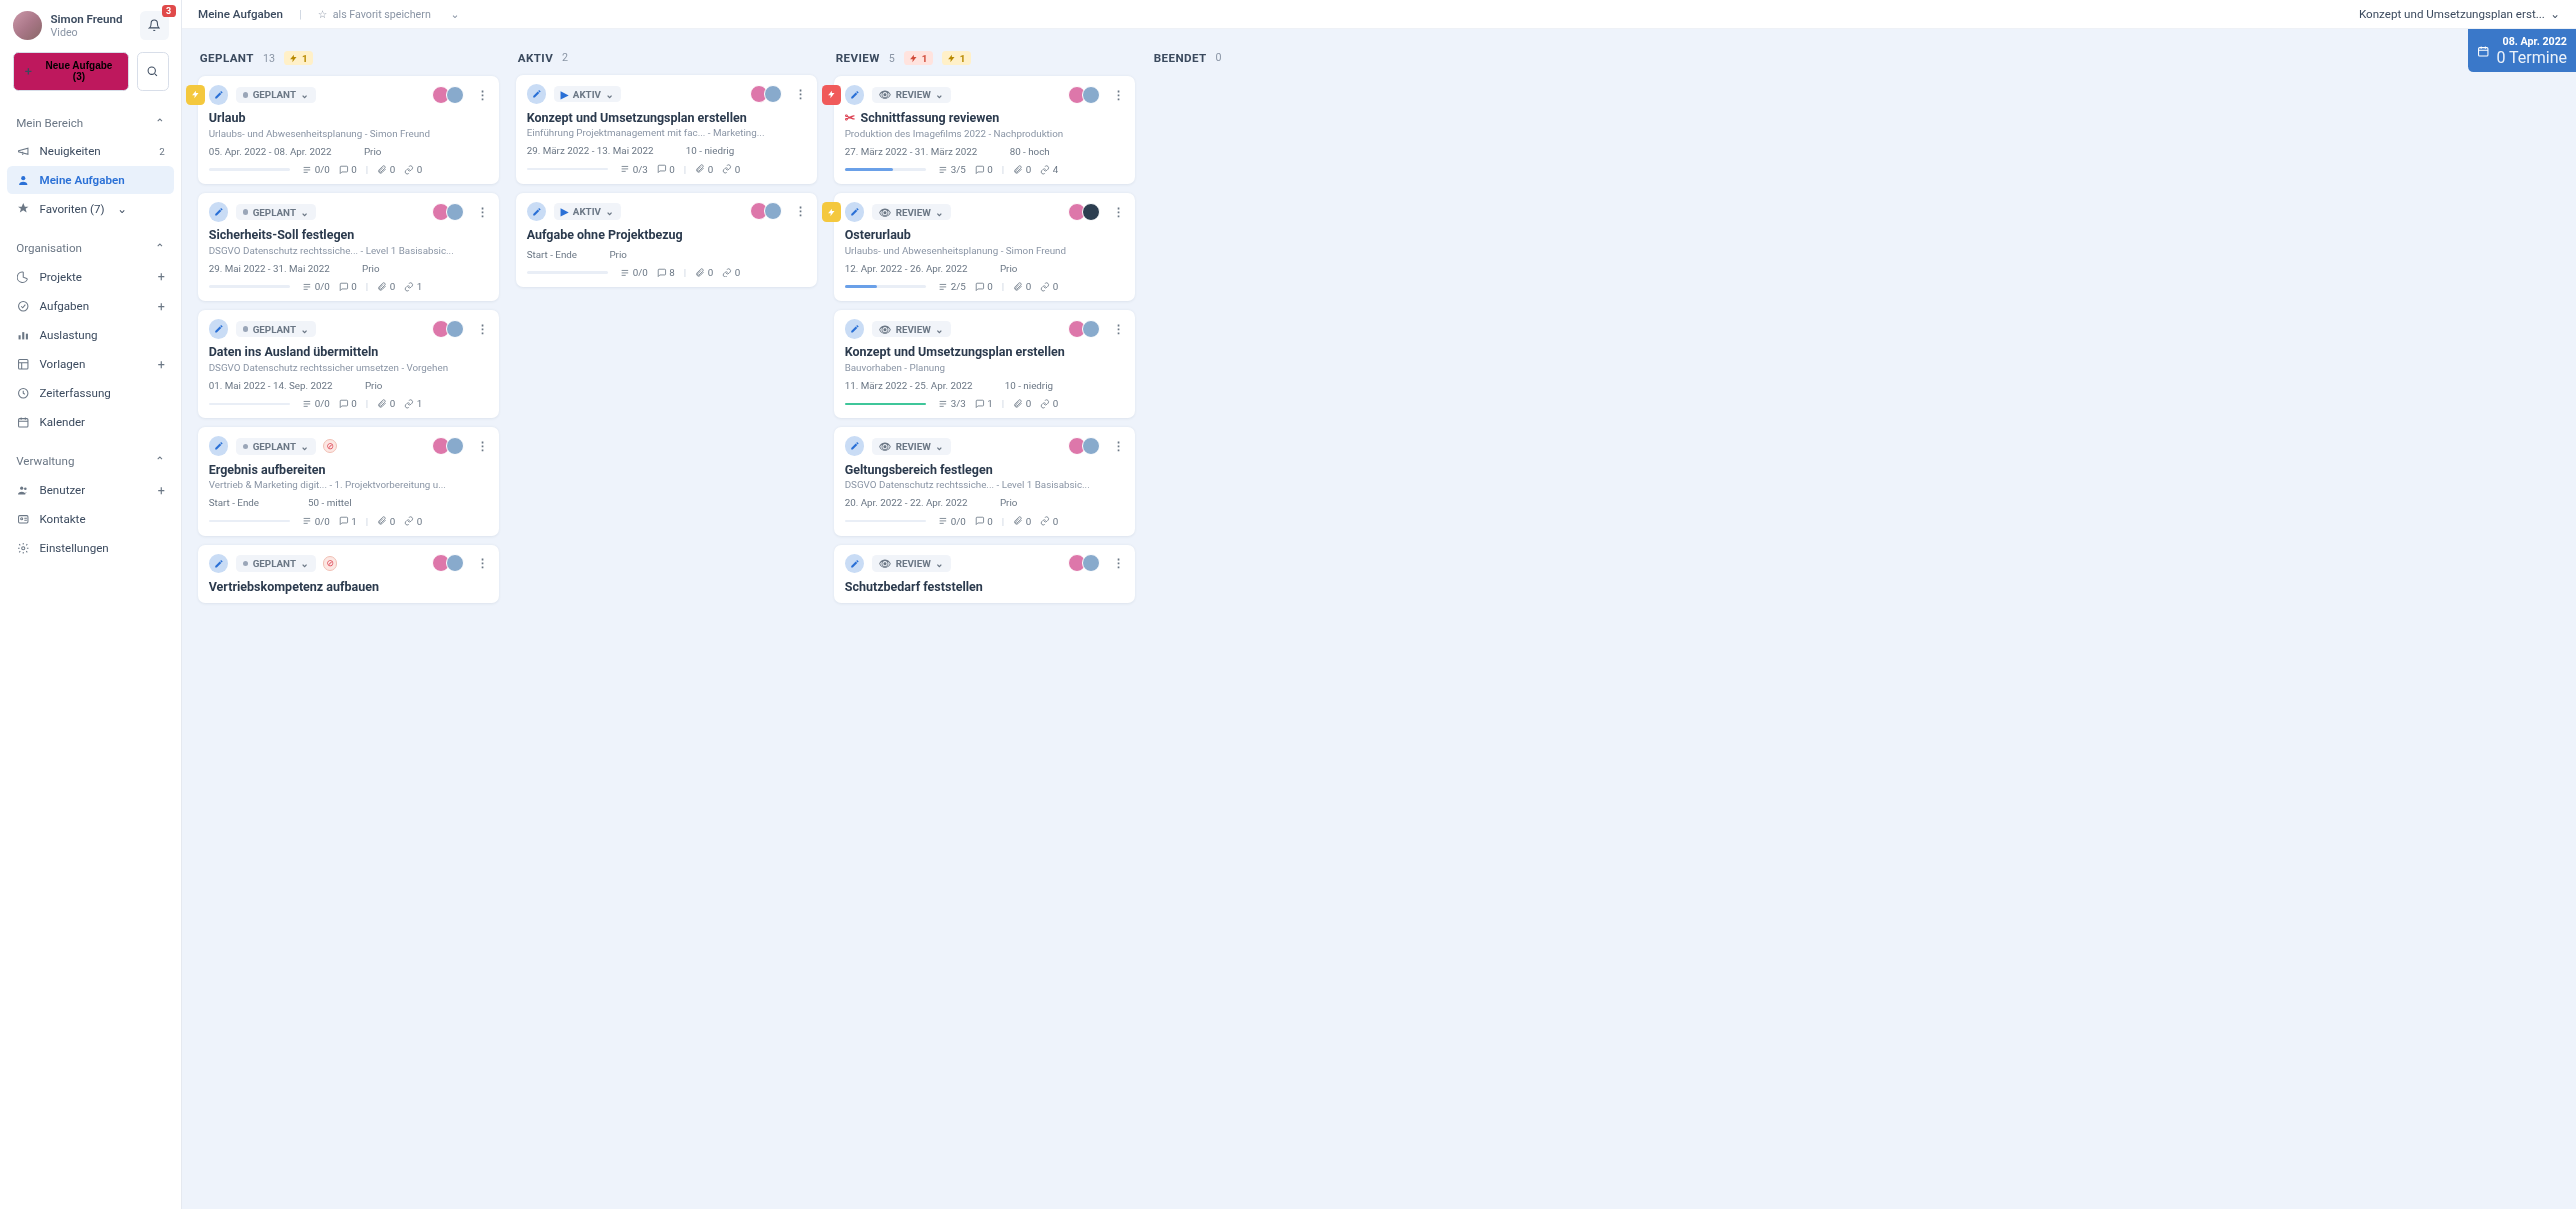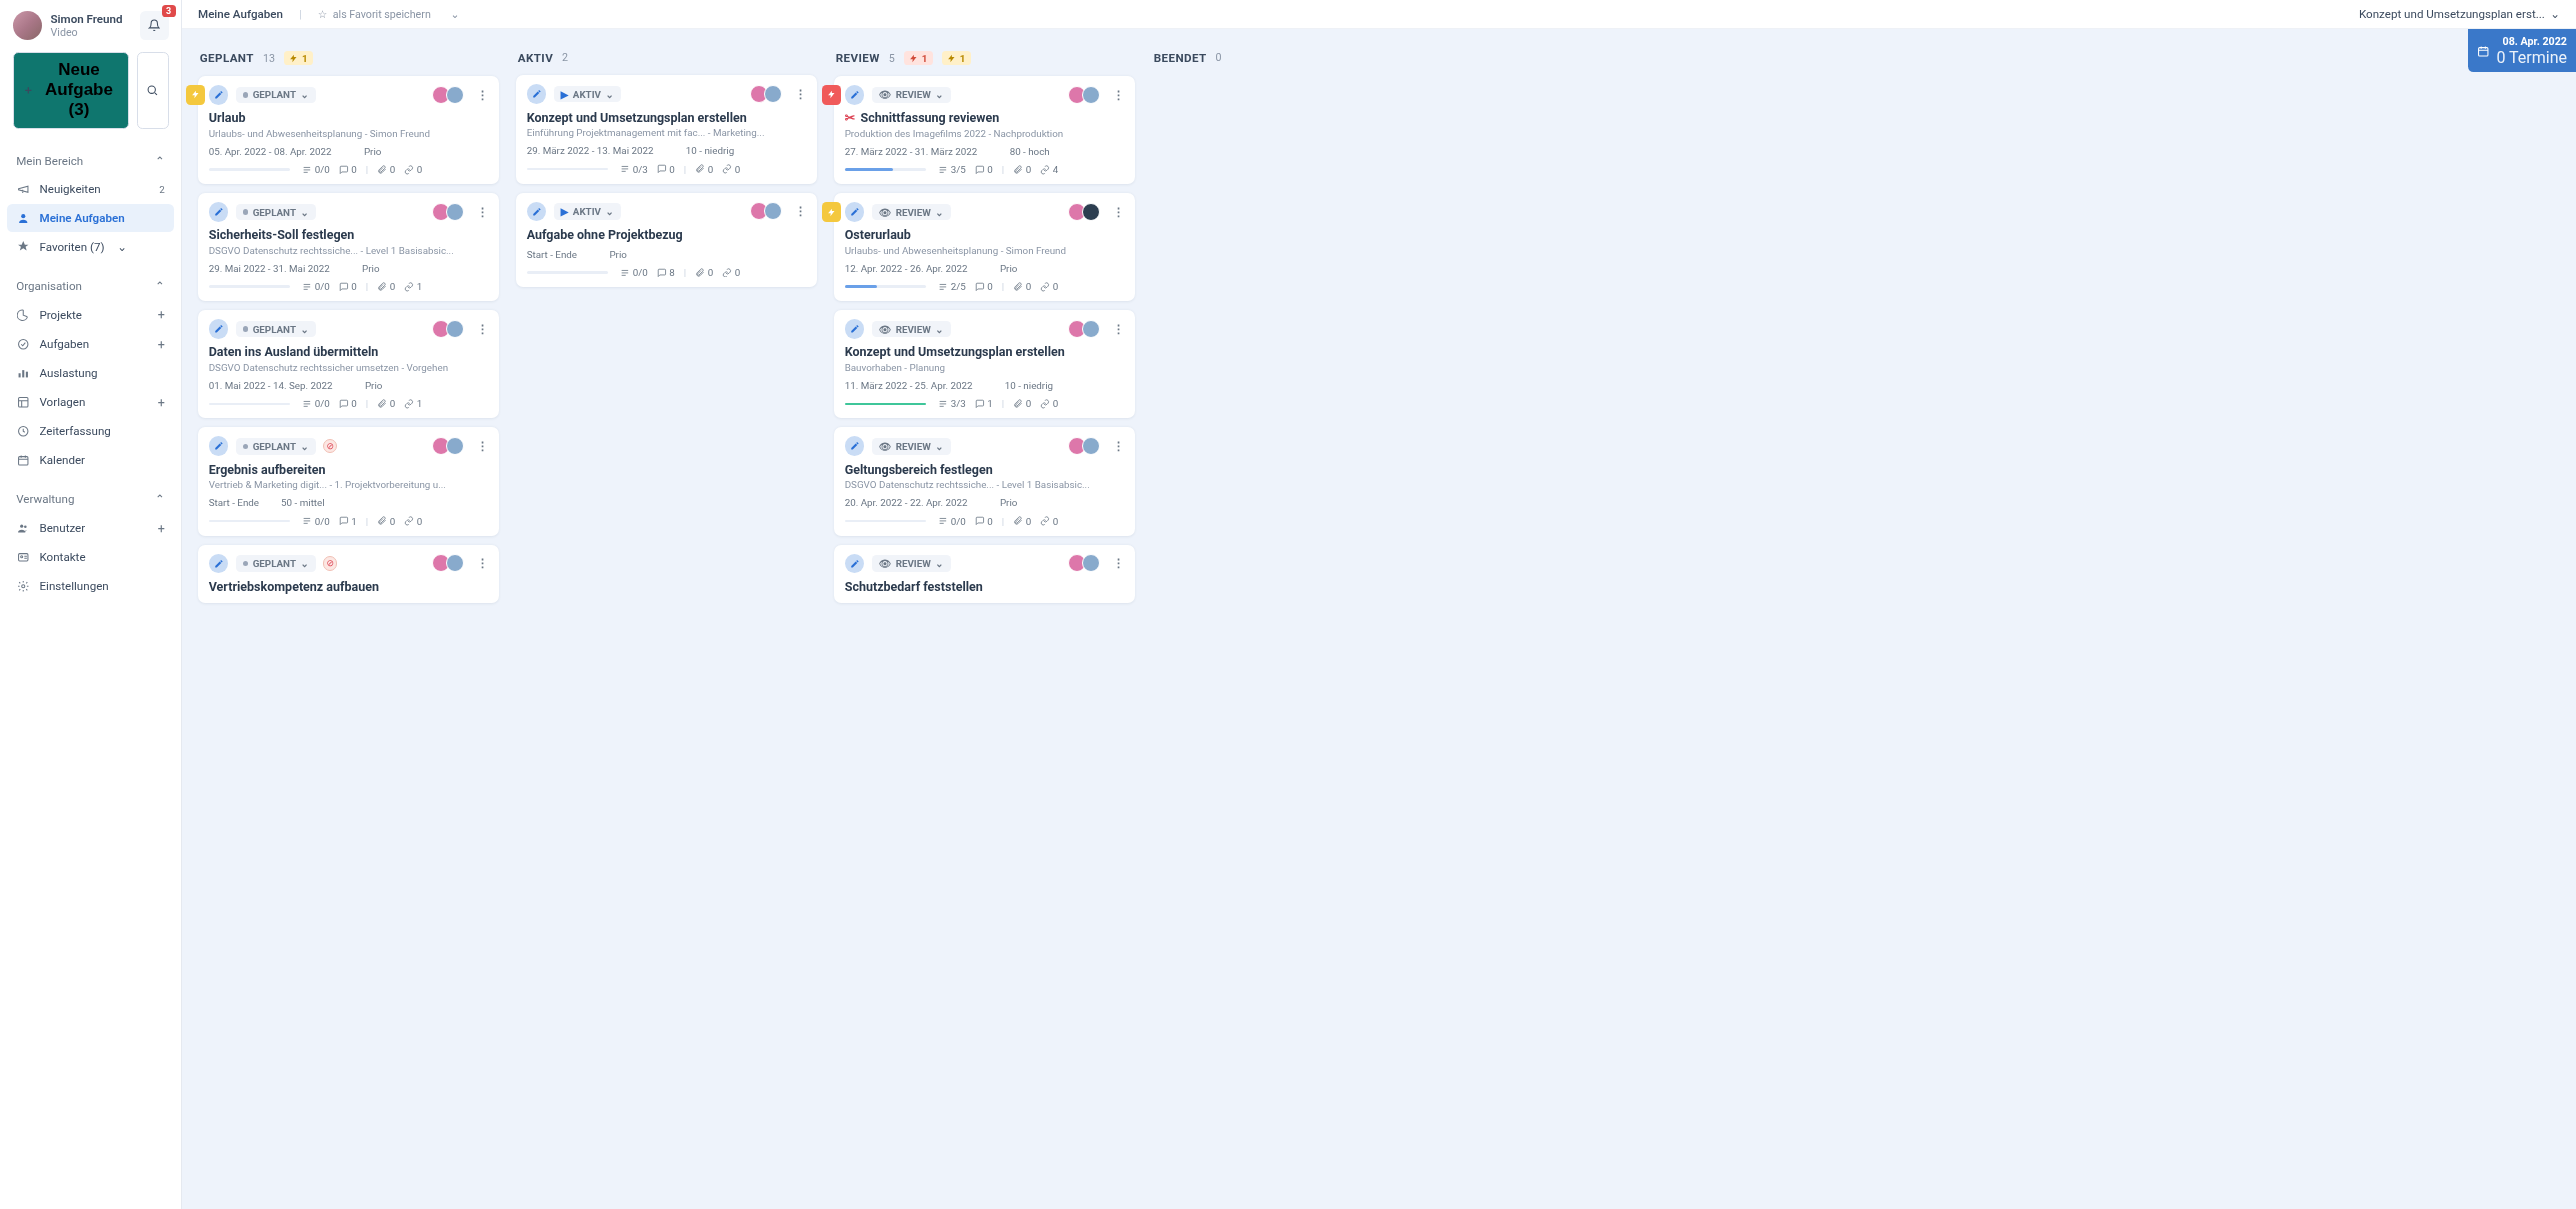--- a/index.html
+++ b/index.html
@@ -6,21 +6,21 @@
 body { font-family: -apple-system, BlinkMacSystemFont, "Segoe UI", Roboto, sans-serif; font-size: 11.6px; color: #2c3e50; background: #fff; overflow-x: hidden; }
 .app { display: flex; height: 100vh; width: 100vw; }
 .sidebar { width: 182px; min-width: 182px; border-right: 0.9px solid #e5e9f0; display: flex; flex-direction: column; background: #fff; }
 .sidebar-header { padding: 10.7px 12.5px 7.2px; display: flex; align-items: center; }
 .avatar { width: 29px; height: 29px; border-radius: 50%; background: linear-gradient(135deg,#c9a 0,#a78 50%,#866 100%); margin-right: 9px; }
 .user-name { font-weight: 600; font-size: 11.6px; color: #3b4a5e; }
 .user-sub { font-size: 10.7px; color: #8a95a5; }
 .bell-box { margin-left: auto; position: relative; width: 29px; height: 29px; display:flex; align-items:center; justify-content:center; border-radius:5.4px; background:#f3f6fa; }
 .bell-badge { position:absolute; top:-5.4px; right:-7.2px; background:#e04a4a; color:#fff; font-size:9px; font-weight:700; padding:0.9px 4.5px; border-radius:3.6px; }
 .sidebar-actions { display:flex; padding: 5.4px 12.5px 12.5px; gap:7.2px; }
-.new-task-btn { flex:1; border:0.9px solid #d8dee9; border-radius:5.4px; padding:7.2px 9px; font-size:17px; font-weight:600; display:flex; align-items:center; gap:5.4px; background:#0f766e; cursor:pointer; }
+.new-task-btn { flex:1; border:0.9px solid #d8dee9; border-radius:5.4px; padding:7.2px 9px; font-size:10px; font-weight:600; display:flex; align-items:center; gap:5.4px; background:#be185d; cursor:pointer; }
 .search-btn { width:32px; border:0.9px solid #d8dee9; border-radius:5.4px; display:flex; align-items:center; justify-content:center; background:#fff; cursor:pointer; }
 .sidebar-section { padding: 5.4px 7.2px; }
 .section-header { display:flex; align-items:center; padding: 7.2px 9px; font-size:11.6px; color:#6b7785; }
 .section-header .chev { margin-left:auto; }
 .nav-item { display:flex; align-items:center; padding: 7.2px 9px; border-radius:5.4px; cursor:pointer; color:#3b4a5e; gap:9px; font-size:11.6px; }
 .nav-item.active { background:#e9f1fb; color:#2a70d6; font-weight:600; }
 .nav-item .badge { margin-left:auto; font-size:9.8px; color:#6b7785; }
 .nav-item .plus { margin-left:auto; font-size:12.5px; color:#6b7785; }
 .nav-icon { width:14.3px; height:14.3px; display:inline-flex; align-items:center; justify-content:center; color:#6b7785; }
 .sidebar-bottom { margin-top:auto; padding:7.2px; }
@@ -430,21 +430,21 @@
                 <div class="av"></div>
                 <div class="av"></div>
               </div>
       <span class="dots-btn">⋮</span>
     </div>
     <div class="card-title">Ergebnis aufbereiten</div>
     <div class="card-sub">Vertrieb &amp; Marketing digit... - 1. Projektvorbereitung u...</div>
 
     <div class="card-row">
       <span>Start - Ende</span>
-      <span style="margin-left:4px">50 - mittel</span>
+      <span style="margin-left:31px">50 - mittel</span>
     </div>
     <div class="card-meta">
       <div class="progress">
                 <div class="fill blue" style="width:0%"></div>
               </div>
       <span class="meta-item"><svg width="9.8" height="9.8" viewBox="0 0 24 24" fill="none" stroke="currentColor" stroke-width="2">
                   <path d="M4 6h16M4 12h16M4 18h10"></path>
                 </svg> 0/0</span>
       <span class="meta-item"><svg width="9.8" height="9.8" viewBox="0 0 24 24" fill="none" stroke="currentColor" stroke-width="2">
                   <path d="M21 15a2 2 0 0 1-2 2H7l-4 4V5a2 2 0 0 1 2-2h14a2 2 0 0 1 2 2z"></path>

